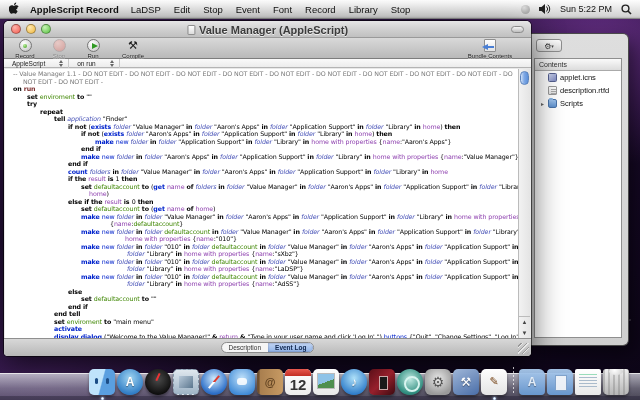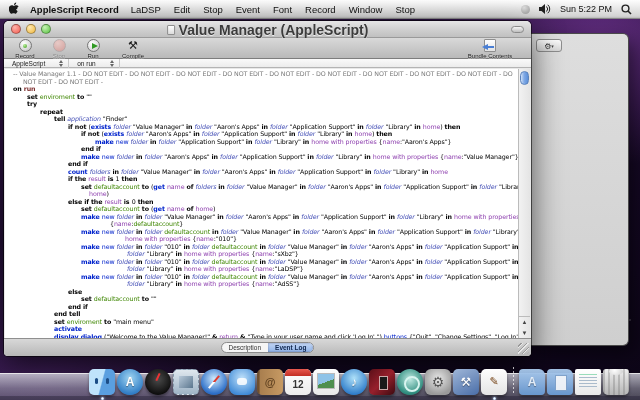--- a/index.html
+++ b/index.html
@@ -37,21 +37,21 @@
   #titlebar { position:absolute; left:0; top:0; right:0; height:17px;
     border-radius:5px 5px 0 0;
     background:linear-gradient(#e6e6e6,#cfcfcf 55%,#c0c0c0); border-bottom:1px solid #9a9a9a;
     display:flex; align-items:center; }
   .lights { display:flex; gap:5px; margin-left:7px; }
   .light { width:10px; height:10px; border-radius:50%; border:.5px solid rgba(0,0,0,.35); }
   .light.close { background:radial-gradient(circle at 35% 30%, #ffb3ab, #f05b4f); }
   .light.min   { background:radial-gradient(circle at 35% 30%, #ffe9b0, #f6b row#b43e); background:radial-gradient(circle at 35% 30%, #ffe9b0, #f0b73e); }
   .light.zoom  { background:radial-gradient(circle at 35% 30%, #c6f2b4, #57c13f); }
   .wtitle { position:absolute; left:50%; transform:translateX(-50%); top:0; height:17px;
-    display:flex; align-items:center; gap:4px; font-size:14px; font-weight:bold; color:#3c3c3c;
+    display:flex; align-items:center; gap:4px; font-size:11px; font-weight:bold; color:#3c3c3c;
     text-shadow:0 1px 0 rgba(255,255,255,.7); white-space:nowrap; }
   .proxy-icon { width:8px; height:10px; background:linear-gradient(#fff,#dcdcdc); border:1px solid #8f8f8f; border-radius:1px; }
   .toolbar-pill { position:absolute; right:7px; top:5px; width:13px; height:7px; border-radius:4px;
     background:linear-gradient(#f5f5f5,#bdbdbd); border:1px solid #8b8b8b; }
 
   #toolbar { position:absolute; left:0; top:17px; right:0; height:21px;
     background:linear-gradient(#d9d9d9,#b9b9b9); border-bottom:1px solid #7d7d7d;
     display:flex; align-items:flex-start; }
   .tbtn { display:flex; flex-direction:column; align-items:center; width:34px; margin-top:1px; cursor:default; }
   .tbtn .ticon { width:13px; height:13px; border-radius:50%; position:relative; }
@@ -160,21 +160,21 @@
   .di.mail::after { content:""; position:absolute; left:5px; top:6px; right:5px; bottom:6px; background:linear-gradient(135deg,#b8c9d9,#5b768e); }
   .di.safari { background:radial-gradient(circle at 50% 38%, #cfeafd, #2e70c9 70%, #1c4d96); border-radius:50%; }
   .di.safari::after { content:""; position:absolute; left:12px; top:5px; width:2px; height:16px;
     background:linear-gradient(#e23b2e 50%, #fff 50%); transform:rotate(40deg); }
   .di.ichat { background:radial-gradient(circle at 50% 35%, #bfe0fa, #3f8ad6 80%); border-radius:8px; }
   .di.ichat::after { content:""; position:absolute; left:8px; top:9px; width:10px; height:7px; border-radius:3px; background:rgba(255,255,255,.85); }
   .di.addressbook { background:linear-gradient(90deg,#6e4f2f 8%, #a97f4f 12%, #c79a63); }
   .di.addressbook .dglyph { font-size:11px; color:#5d3f1f; text-shadow:none; }
   .di.ical { background:linear-gradient(#fff,#ececec); }
   .di.ical::before { content:""; position:absolute; left:0; top:0; right:0; height:7px; background:linear-gradient(#e9594e,#c22e24); }
-  .di.ical .dglyph { color:#333; font-size:10px; top:60%; text-shadow:none; }
+  .di.ical .dglyph { color:#333; font-size:15px; top:60%; text-shadow:none; }
   .di.iphoto { background:linear-gradient(#fdfdfd,#e8e8e8); }
   .di.iphoto::after { content:""; position:absolute; left:4px; top:4px; right:4px; bottom:6px;
     background:linear-gradient(160deg,#8fc3e8 55%, #4f8f4f 55%); border:1px solid #bbb; }
   .di.itunes { background:radial-gradient(circle at 50% 35%, #aee0f8, #2b7ac9 78%); border-radius:50%; }
   .di.frontrow { background:linear-gradient(135deg,#5a0f18,#97202c 50%, #3c0a10); }
   .di.frontrow::after { content:""; position:absolute; left:10px; top:7px; width:7px; height:12px; background:#1a1a1a; border:1px solid #caa; }
   .di.timemachine { background:radial-gradient(circle at 50% 40%, #bfe9e2, #2f8d7e 70%, #1d5f54); border-radius:50%; }
   .di.timemachine::after { content:""; position:absolute; left:7px; top:7px; width:12px; height:12px; border:2px solid #d8f4ef; border-radius:50%; }
   .di.sysprefs { background:radial-gradient(circle at 50% 38%, #e8e8e8, #9a9a9a 75%); border-radius:6px; }
   .di.sysprefs .dglyph { color:#555; font-size:14px; text-shadow:none; }
@@ -205,40 +205,58 @@
         </svg>
     </span>
     <span class="appname">AppleScript Record</span>
     <ul>
       <li>LaDSP</li>
       <li>Edit</li>
       <li>Stop</li>
       <li>Event</li>
       <li>Font</li>
       <li>Record</li>
-      <li>Window</li>
+      <li>Library</li>
       <li>Stop</li>
     </ul>
     <span class="spacer"></span>
     <span class="extras">
       <span class="menu-extra-circle"></span>
       <svg width="12" height="10" viewBox="0 0 12 10">
           <path fill="#222" d="M0 3h2.5L6 0v10L2.5 7H0z"></path>
           <path d="M7.5 2.5a3.5 3.5 0 010 5M8.8.8a5.5 5.5 0 010 8.4" stroke="#222" stroke-width="1" fill="none"></path>
         </svg>
       <span class="clock">Sun 5:22 PM</span>
       <svg width="11" height="11" viewBox="0 0 11 11">
           <circle cx="4.5" cy="4.5" r="3.4" fill="none" stroke="#222" stroke-width="1.4"></circle>
           <path d="M7 7l3 3" stroke="#222" stroke-width="1.6"></path>
         </svg>
     </span>
   </div>
 
   <div id="drawer">
     <div class="gearbtn"><span>⚙</span><span class="caret">▾</span></div>
+    <div class="dlist">
+      <div class="dlist-header">Contents</div>
+      <div class="drow">
+        <span class="disc"></span>
+        <span class="fic applet"></span>
+        <span>applet.icns</span>
+      </div>
+      <div class="drow">
+        <span class="disc"></span>
+        <span class="fic doc"></span>
+        <span>description.rtfd</span>
+      </div>
+      <div class="drow">
+        <span class="disc">▸</span>
+        <span class="fic folder"></span>
+        <span>Scripts</span>
+      </div>
+    </div>
   </div>
 
   <div id="window">
     <div id="titlebar">
       <div class="lights">
         <span class="light close"></span>
         <span class="light min"></span>
         <span class="light zoom"></span>
       </div>
       <div class="wtitle">

